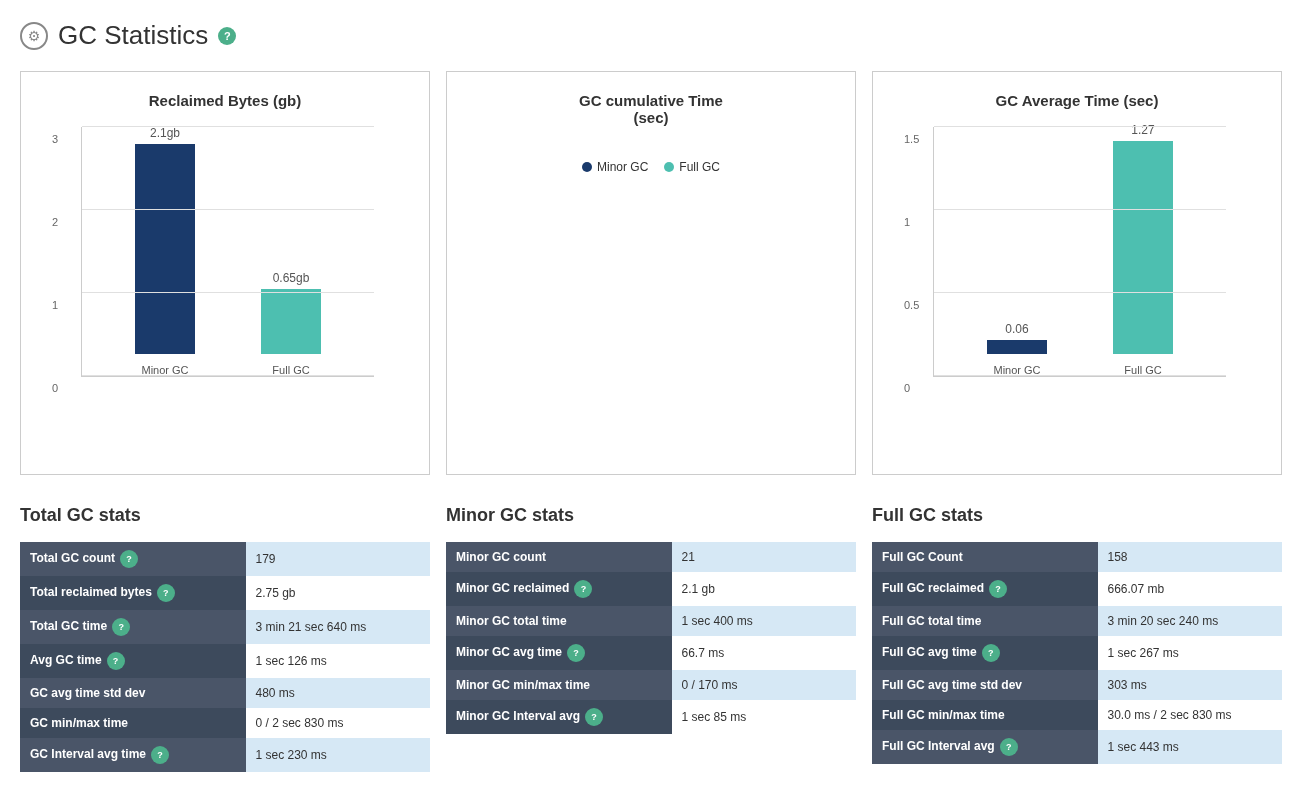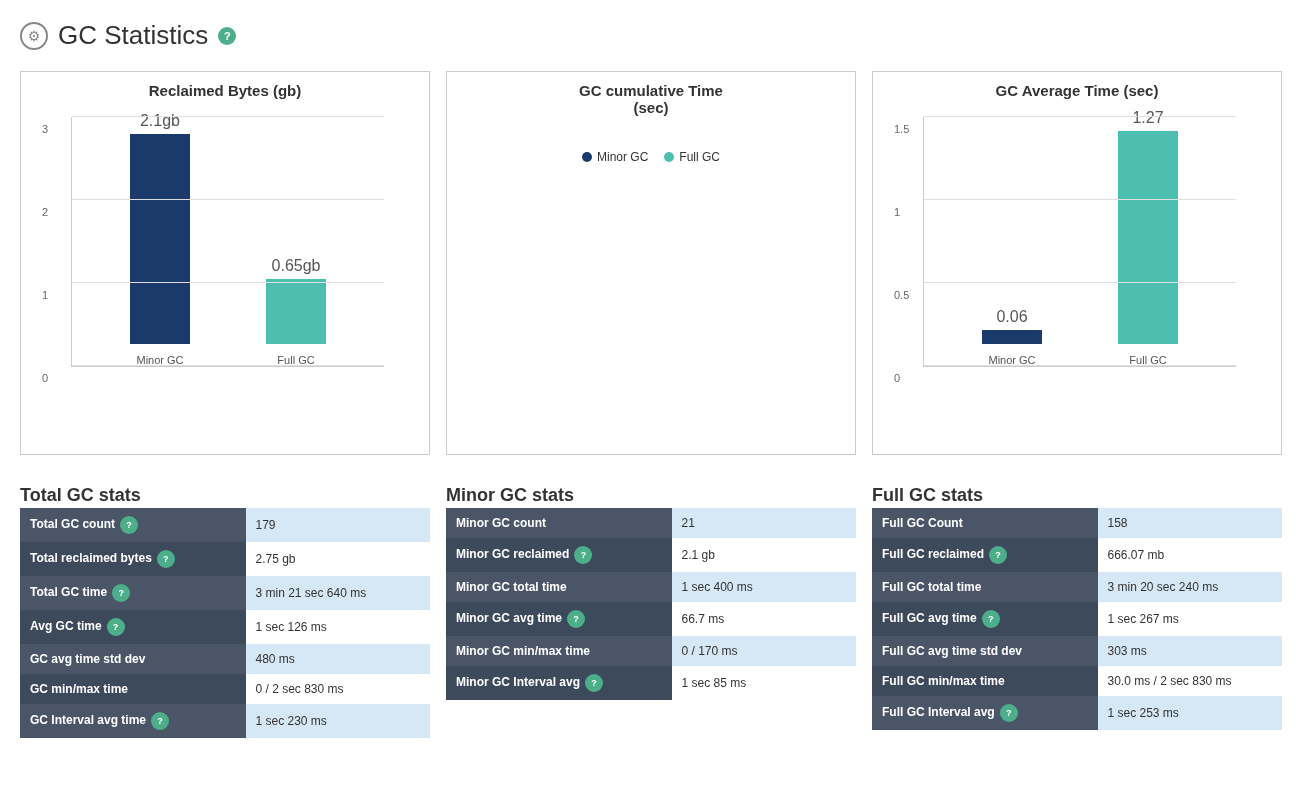--- a/index.html
+++ b/index.html
@@ -39,21 +39,21 @@
 
     
     .charts-row {
       display: flex;
       gap: 16px;
       margin-bottom: 30px;
     }
     .chart-box {
       flex: 1;
       border: 1px solid #ccc;
-      padding: 10px;
+      padding: 20px;
       background: #fff;
     }
     .chart-title {
       text-align: center;
       font-weight: bold;
       font-size: 15px;
       margin-bottom: 8px;
     }
     .bar-chart-area {
       position: relative;
@@ -85,21 +85,21 @@
       height: 100%;
       padding: 0 20px;
     }
     .bar-item {
       display: flex;
       flex-direction: column;
       align-items: center;
       gap: 4px;
     }
     .bar-value-label {
-      font-size: 16px;
+      font-size: 12px;
       color: #555;
     }
     .bar {
       width: 60px;
     }
     .bar-x-label {
       font-size: 11px;
       color: #555;
       margin-top: 6px;
     }
@@ -156,21 +156,21 @@
     .stats-row {
       display: flex;
       gap: 16px;
     }
     .stats-section {
       flex: 1;
     }
     .stats-title {
       font-size: 18px;
       font-weight: bold;
-      margin-bottom: 2px;
+      margin-bottom: 16px;
     }
     .stats-table {
       width: 100%;
       border-collapse: collapse;
     }
     .stats-table tr:nth-child(odd) .stat-key {
       background: #4a5568;
     }
     .stats-table tr:nth-child(even) .stat-key {
       background: #3d4a5c;
@@ -380,18 +380,18 @@
           <tr>
             <td class="stat-key">Full GC avg time std dev</td>
             <td class="stat-val">303 ms</td>
           </tr>
           <tr>
             <td class="stat-key">Full GC min/max time</td>
             <td class="stat-val">30.0 ms / 2 sec 830 ms</td>
           </tr>
           <tr>
             <td class="stat-key">Full GC Interval avg<span class="help-icon" style="margin-left: 5px; font-size: 9px;">?</span></td>
-            <td class="stat-val">1 sec 253 ms</td>
+            <td class="stat-val">1 sec 443 ms</td>
           </tr>
         </tbody>
     </table>
   </div>
 </div>
 
 </body></html>

